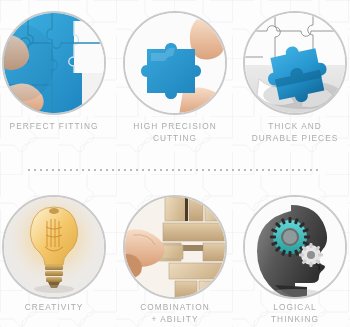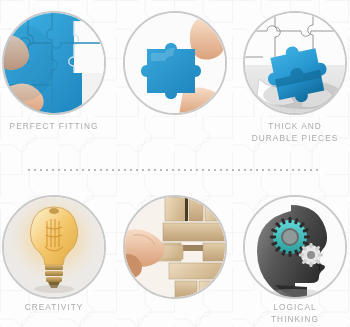--- a/index.html
+++ b/index.html
@@ -109,20 +109,22 @@
             <path d="M58 78 q16 -8 34 2 q12 8 4 20 l-42 2 z" fill="url(#sk2)"></path>
             <path d="M22 36
                      h18 c0 -8 12 -8 12 0 h18
                      v16 c8 0 8 12 0 12 v16
                      h-18 c0 8 -12 8 -12 0 h-18
                      v-16 c-8 0 -8 -12 0 -12 z" fill="url(#bl2)"></path>
             <path d="M26 40 h14 q2 -6 10 -5 l-2 8 q-6 0 -8 5 h-14 z" fill="#ffffff" opacity="0.16"></path>
           </svg>
         </div>
       </div>
+      <div class="caption">HIGH PRECISION
+CUTTING</div>
     </div>
 
     <div class="cell c2">
       <div class="circle-wrap">
         <div class="circle">
           <svg viewBox="0 0 100 100">
             <defs>
               <linearGradient id="bl3" x1="0" y1="0" x2="0.4" y2="1">
                 <stop offset="0%" stop-color="#45b6e8"></stop>
                   <stop offset="60%" stop-color="#2696cf"></stop>
@@ -232,20 +234,22 @@
             <rect x="44" y="66" width="58" height="16" fill="url(#wd)" stroke="#b9a27f" stroke-width="0.6"></rect>
             <rect x="50" y="84" width="22" height="18" fill="url(#wd2)" stroke="#b9a27f" stroke-width="0.6"></rect>
             <rect x="74" y="84" width="28" height="18" fill="url(#wd)" stroke="#b9a27f" stroke-width="0.6"></rect>
             <rect x="30" y="48" width="28" height="14" fill="url(#wd)" stroke="#b9a27f" stroke-width="0.6"></rect>
             <path d="M0 34 q18 -6 34 8 q10 10 2 20 q-12 12 -36 6 z" fill="url(#sk3)"></path>
             <path d="M-6 58 q16 -4 22 8 q4 12 -10 16 q-14 4 -20 -8 z" fill="#c98f67"></path>
             <path d="M8 38 q16 -2 22 10" fill="none" stroke="#c99a75" stroke-width="1" opacity="0.6"></path>
           </svg>
         </div>
       </div>
+      <div class="caption">COMBINATION
++ ABILITY</div>
     </div>
 
     <div class="cell c2">
       <div class="circle-wrap">
         <div class="circle">
           <svg viewBox="0 0 100 100">
             <defs>
               <linearGradient id="hd" x1="0" y1="0" x2="1" y2="0.6">
                 <stop offset="0%" stop-color="#8b8b8b"></stop>
                   <stop offset="45%" stop-color="#565656"></stop>

